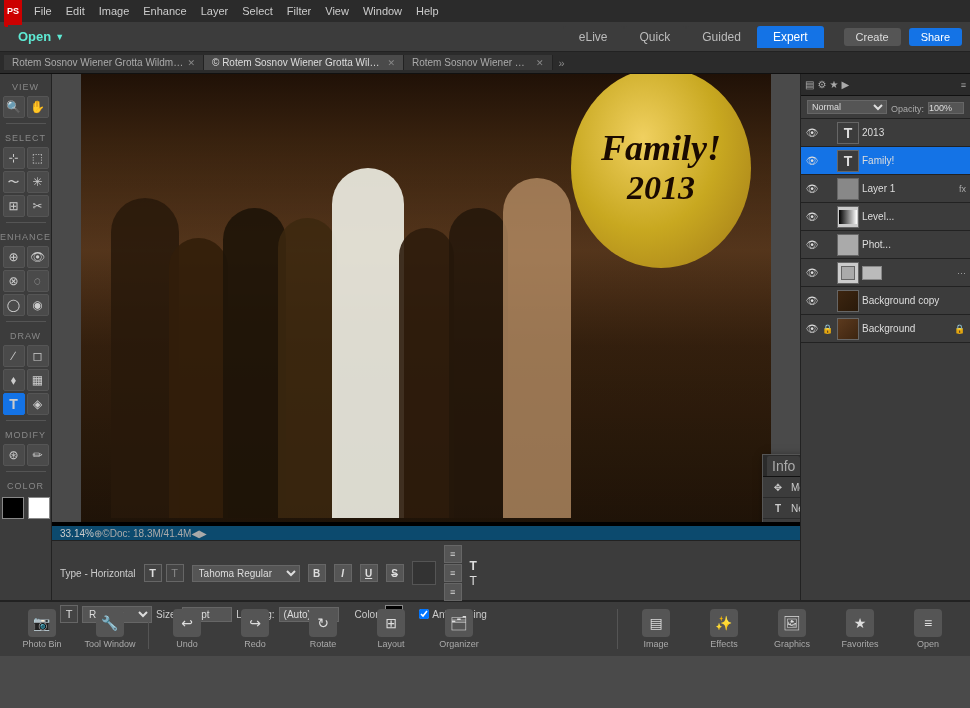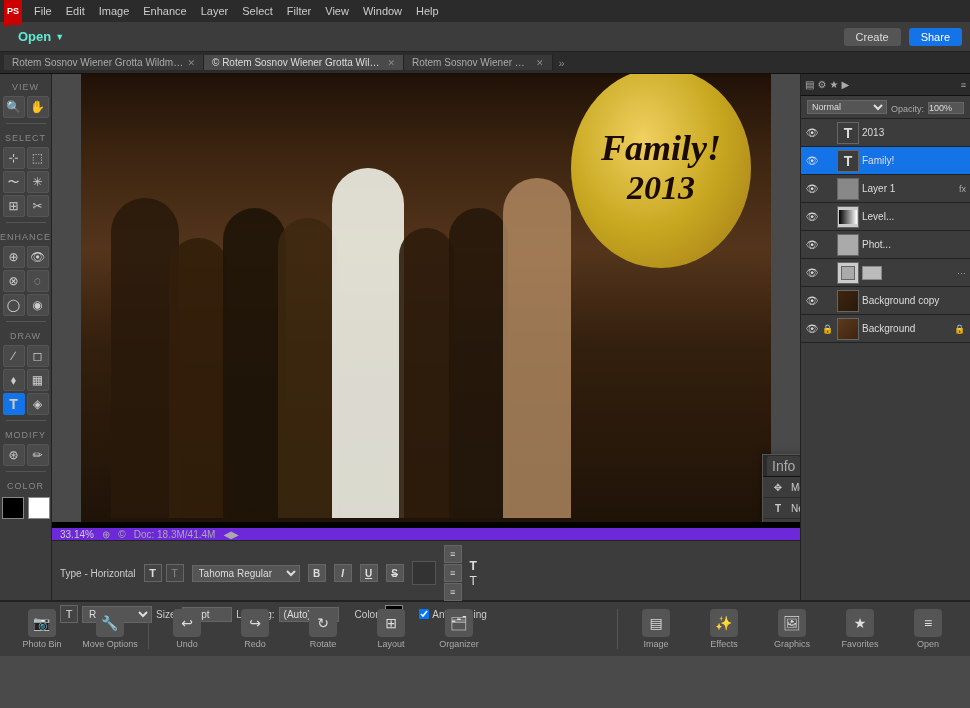--- a/index.html
+++ b/index.html
@@ -42,21 +42,21 @@
 
     
     #canvas-area { flex: 1; background: #4a4a4a; overflow: hidden; position: relative; display: flex; align-items: center; justify-content: center; }
     #canvas-image { width: 690px; height: 480px; background: #333; position: relative; overflow: hidden; }
     .family-photo-bg { width: 100%; height: 100%; background: linear-gradient(135deg, #2a1a0a 0%, #3d2510 30%, #5c3a1e 50%, #3d2510 70%, #2a1a0a 100%); display: flex; align-items: center; justify-content: center; position: relative; }
     .yellow-ellipse { width: 180px; height: 200px; background: radial-gradient(ellipse at 40% 35%, #f0d060 0%, #c8a820 50%, #a07818 100%); border-radius: 50%; position: absolute; top: 10px; right: 20px; display: flex; flex-direction: column; align-items: center; justify-content: center; }
     .yellow-ellipse .fam-text { font-size: 36px; font-style: italic; font-weight: bold; color: #1a0a00; font-family: Georgia, serif; line-height: 1.1; }
     .yellow-ellipse .year-text { font-size: 34px; font-style: italic; font-weight: bold; color: #1a0a00; font-family: Georgia, serif; }
 
     
-    #status-bar { height: 18px; background: #6d28d9; border-top: 6px solid #000000; display: flex; align-items: center; padding: 0 8px; font-size: 10px; color: #aaa; gap: 8px; }
+    #status-bar { height: 18px; background: #0c4a6e; border-top: 4px solid #000000; display: flex; align-items: center; padding: 0 8px; font-size: 10px; color: #aaa; }
     #status-bar .zoom-info { color: #ccc; }
     #status-bar .doc-info { color: #aaa; }
 
     
     #options-bar { height: 60px; background: #3c3c3c; border-top: 1px solid #222; padding: 4px 8px; display: flex; flex-direction: column; gap: 4px; }
     .options-row1 { display: flex; align-items: center; gap: 8px; }
     .options-label { font-size: 10px; color: #ccc; }
     .options-row2 { display: flex; align-items: center; gap: 8px; }
     select.opt-select { background: #555; border: 1px solid #666; color: #ddd; font-size: 10px; padding: 1px 2px; }
     .opt-input { background: #555; border: 1px solid #666; color: #ddd; font-size: 10px; padding: 1px 4px; width: 60px; }
@@ -122,20 +122,26 @@
   <div class="menu-item">Window</div>
   <div class="menu-item">Help</div>
 </div>
 
 <div id="mode-bar">
   <button class="open-btn">
     <span>Open</span>
     <span style="font-size:9px;">▼</span>
   </button>
   <div class="mode-separator"></div>
+  <div class="mode-tabs">
+    <button class="mode-tab">eLive</button>
+    <button class="mode-tab">Quick</button>
+    <button class="mode-tab">Guided</button>
+    <button class="mode-tab active">Expert</button>
+  </div>
   <div class="right-btns">
     <button class="right-btn">Create</button>
     <button class="right-btn primary">Share</button>
   </div>
 </div>
 
 <div id="tabs-row">
   <div class="tab-item">
     <span style="max-width:180px;overflow:hidden;text-overflow:ellipsis;white-space:nowrap;display:block;">Rotem Sosnov Wiener Grotta Wildman family for Dads tablet.jpg</span>
     <span class="tab-close">✕</span>
@@ -416,21 +422,21 @@
   </div>
 </div>
 
 <div id="bottom-bar">
   <div class="bottom-tool">
     <div class="bt-icon">📷</div>
     <div class="bt-label">Photo Bin</div>
   </div>
   <div class="bottom-tool">
     <div class="bt-icon">🔧</div>
-    <div class="bt-label">Move Options</div>
+    <div class="bt-label">Tool Window</div>
   </div>
   <div class="bottom-divider"></div>
   <div class="bottom-tool">
     <div class="bt-icon">↩</div>
     <div class="bt-label">Undo</div>
   </div>
   <div class="bottom-tool">
     <div class="bt-icon">↪</div>
     <div class="bt-label">Redo</div>
   </div>

